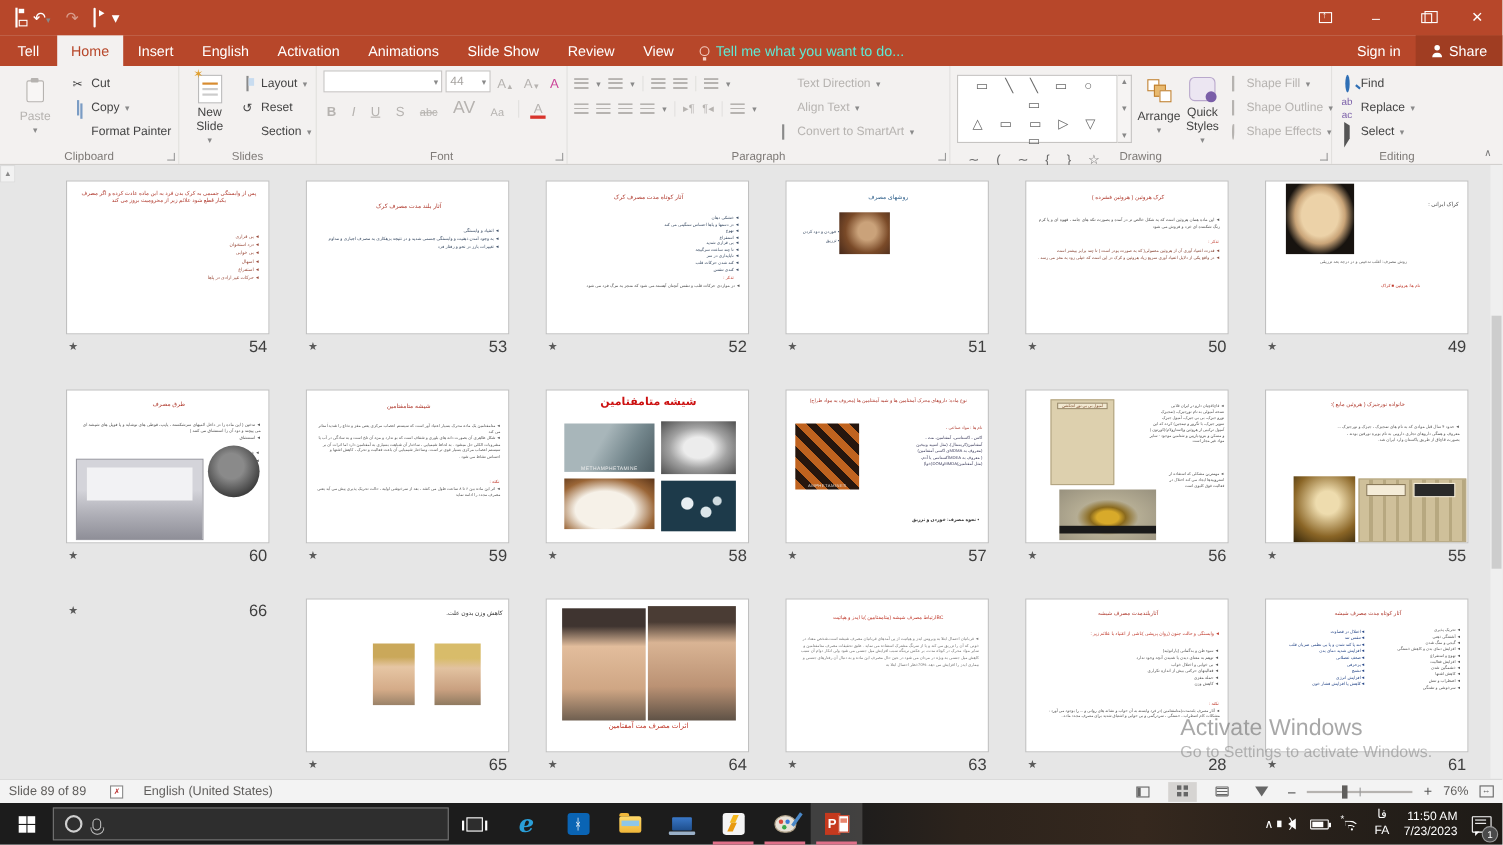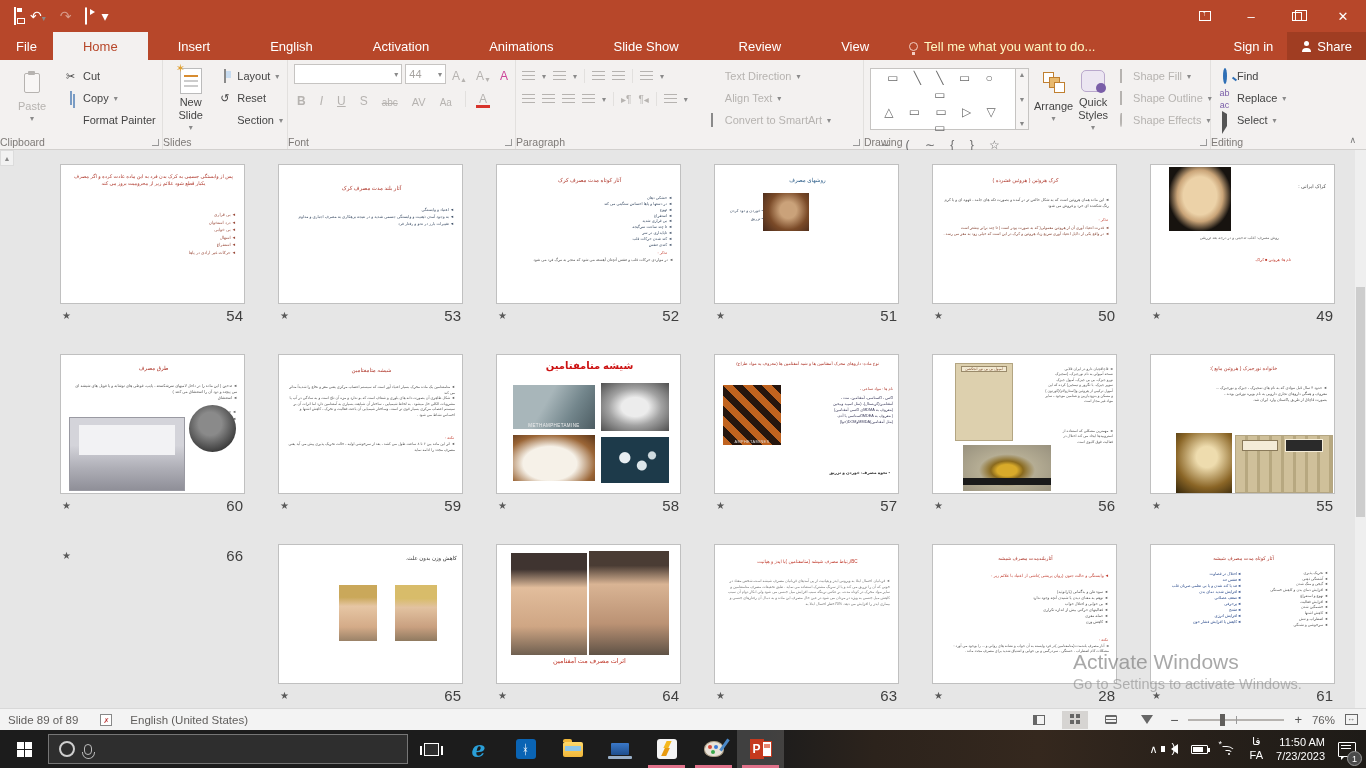--- a/index.html
+++ b/index.html
@@ -20,37 +20,37 @@
   .title-text { position:absolute; left:0; right:0; text-align:center; font-size:12.5px; color:#fff; }
   .winctl { margin-left:auto; display:flex; z-index:2; }
   .winctl .wbtn { width:46px; height:32px; display:flex; align-items:center; justify-content:center; font-size:13px; color:#fff; }
   .ribbondisp { width:12px; height:10px; border:1.2px solid #fff; position:relative; }
   .ribbondisp:before { content:"↑"; position:absolute; left:2px; top:-3px; font-size:8px; }
   .restore-ic { width:10px; height:9px; border:1.2px solid #fff; position:relative; }
   .restore-ic:before { content:""; position:absolute; left:2px; top:-3px; width:10px; height:9px; border:1.2px solid #fff; }
 
   
   .tabrow { height:28px; background:#b7472a; display:flex; align-items:stretch; color:#fff; font-size:13px; flex:none; }
-  .tab { padding:0 30px; display:flex; align-items:center; cursor:default; }
+  .tab { padding:0 13px; display:flex; align-items:center; cursor:default; }
   .tab.file { padding:0 16px; }
   .tab.active { background:#f3f1f0; color:#b7472a; }
-  .tellme { display:flex; align-items:center; gap:6px; color:#fef9c3; padding:0 10px; }
+  .tellme { display:flex; align-items:center; gap:6px; color:#5eead4; padding:0 10px; }
   .bulb { width:9px; height:9px; border:1.5px solid #f3cfc3; border-radius:50%; position:relative; }
   .bulb:after { content:""; position:absolute; left:2px; top:9px; width:3px; height:3px; background:#f3cfc3; }
   .tab-right { margin-left:auto; display:flex; align-items:stretch; }
   .signin { display:flex; align-items:center; padding:0 14px; }
   .share { display:flex; align-items:center; gap:6px; background:#a03d22; padding:0 14px; }
   .person-ic { width:10px; height:10px; position:relative; }
   .person-ic:before { content:""; position:absolute; top:0; left:3px; width:5px; height:5px; border-radius:50%; background:#fff; }
   .person-ic:after { content:""; position:absolute; bottom:-1px; left:1px; width:9px; height:4px; border-radius:4px 4px 0 0; background:#fff; }
 
   
   .ribbon { height:90px; background:#f3f1f0; border-bottom:1px solid #d2d0ce; display:flex; flex:none; font-size:11px; color:#444; position:relative; }
   .grp { position:relative; height:100%; border-right:1px solid #e2e0de; padding:4px 4px 16px 6px; display:flex; gap:5px; }
-  .glabel { position:absolute; bottom:1px; left:0; right:0; font-size:10.5px; color:#7e7a77; }
+  .glabel { position:absolute; bottom:1px; left:0; right:0; text-align:center; font-size:10.5px; color:#7e7a77; }
   .dlg { position:absolute; right:3px; bottom:3px; width:7px; height:7px; border-right:1.2px solid #999; border-bottom:1.2px solid #999; }
   .big { width:52px; display:flex; flex-direction:column; align-items:center; text-align:center; line-height:1.25; padding-top:2px; color:#444; }
   .big .bicon { height:34px; display:flex; align-items:center; justify-content:center; }
   .dim2 { color:#b6b3b0 !important; }
   .srow { display:flex; flex-direction:column; gap:4px; padding-top:3px; }
   .sbtn { display:flex; align-items:center; gap:5px; height:18px; white-space:nowrap; }
   .sbtn .ic { width:15px; text-align:center; flex:none; }
   .caret { font-size:8px; color:#8a8a8a; }
   .clip-ic { width:16px; height:20px; border:1.5px solid #b6b3b0; border-radius:2px; position:relative; background:#f8f6f5; }
   .clip-ic:before { content:""; position:absolute; top:-3px; left:3px; width:7px; height:4px; background:#b6b3b0; border-radius:1px; }
@@ -219,21 +219,21 @@
         </span>
       <span class="wbtn">–</span>
       <span class="wbtn">
           <span class="restore-ic"></span>
         </span>
       <span class="wbtn close">✕</span>
     </div>
   </div>
 
   <div class="tabrow">
-    <span class="tab file">File</span>
+    <span class="tab file">Tell</span>
     <span class="tab active">Home</span>
     <span class="tab">Insert</span>
     <span class="tab">English</span>
     <span class="tab">Activation</span>
     <span class="tab">Animations</span>
     <span class="tab">Slide Show</span>
     <span class="tab">Review</span>
     <span class="tab">View</span>
     <span class="tellme">
         <span class="bulb"></span>
@@ -324,21 +324,21 @@
             <span style="font-size:7px">▼</span>
           </span>
         <span class="glyphbtn" style="color:#c49;">A</span>
       </div>
       <div class="fontrow" style="gap:8px">
         <span class="glyphbtn" style="font-weight:bold">B</span>
         <span class="glyphbtn" style="font-style:italic">I</span>
         <span class="glyphbtn" style="text-decoration:underline">U</span>
         <span class="glyphbtn">S</span>
         <span class="glyphbtn" style="text-decoration:line-through;font-size:10px">abc</span>
-        <span class="glyphbtn" style="font-size:11px">AV</span>
+        <span class="glyphbtn" style="font-size:16px">AV</span>
         <span class="glyphbtn" style="font-size:10px">Aa</span>
         <span class="pipe" style="height:16px;margin-top:0"></span>
         <span class="glyphbtn" style="border-bottom:3px solid #d8342c;line-height:.9">A</span>
       </div>
       <span class="glabel">Font</span>
         <span class="dlg"></span>
     </div>
 
     <div class="grp" style="width:348px">
       <div style="display:flex;flex-direction:column;gap:9px;padding-top:5px">

